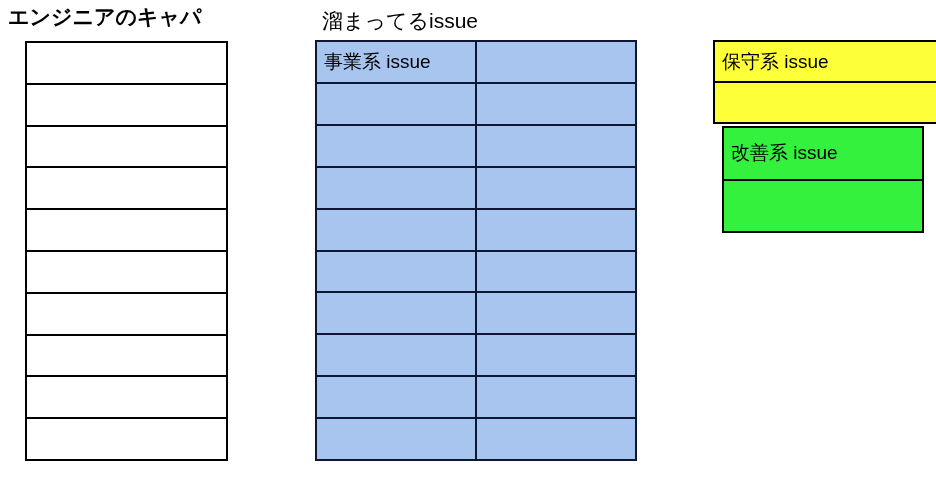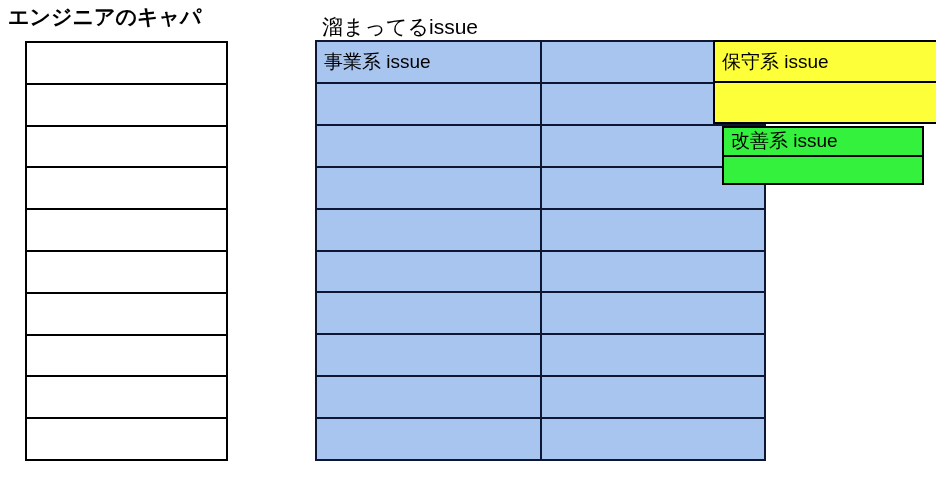--- a/index.html
+++ b/index.html
@@ -15,42 +15,42 @@
     overflow: hidden;
   }
   .title {
     position: absolute;
     font-size: 21px;
     line-height: 26px;
     color: #000000;
     white-space: nowrap;
   }
   #capacity-title { left: 8px; top: 4px; font-weight: bold; }
-  #issues-title   { left: 322px; top: 14px; }
+  #issues-title   { left: 322px; top: 8px; }
 
   .grid {
     position: absolute;
     display: grid;
     box-sizing: border-box;
   }
   .cell {
     box-sizing: border-box;
     display: flex;
     align-items: center;
     padding-left: 7px;
     font-size: 19px;
     color: #000000;
     white-space: nowrap;
     overflow: hidden;
   }
 
   #capacity-table    { left: 25px;  top: 41px;  width: 203px; height: 420px; }
-  #business-table    { left: 315px; top: 40px;  width: 451px; height: 421px; }
+  #business-table    { left: 315px; top: 40px;  width: 322px; height: 421px; }
   #maintenance-table { left: 713px; top: 40px;  width: 236px; height: 84px;  }
-  #improvement-table { left: 722px; top: 126px; width: 202px; height: 59px;  }
+  #improvement-table { left: 722px; top: 126px; width: 202px; height: 107px;  }
 </style>
 </head>
 <body>
 
 <div class="title" id="capacity-title">エンジニアのキャパ</div>
 
 <div class="title" id="issues-title">溜まってるissue</div>
 
 <div class="grid" id="capacity-table" style="grid-template-columns: repeat(1, 1fr); grid-template-rows: repeat(10, 1fr); background: rgb(255, 255, 255); border: 1px solid rgb(0, 0, 0);">
     <div class="cell" style="border: 1px solid rgb(0, 0, 0);"></div>

